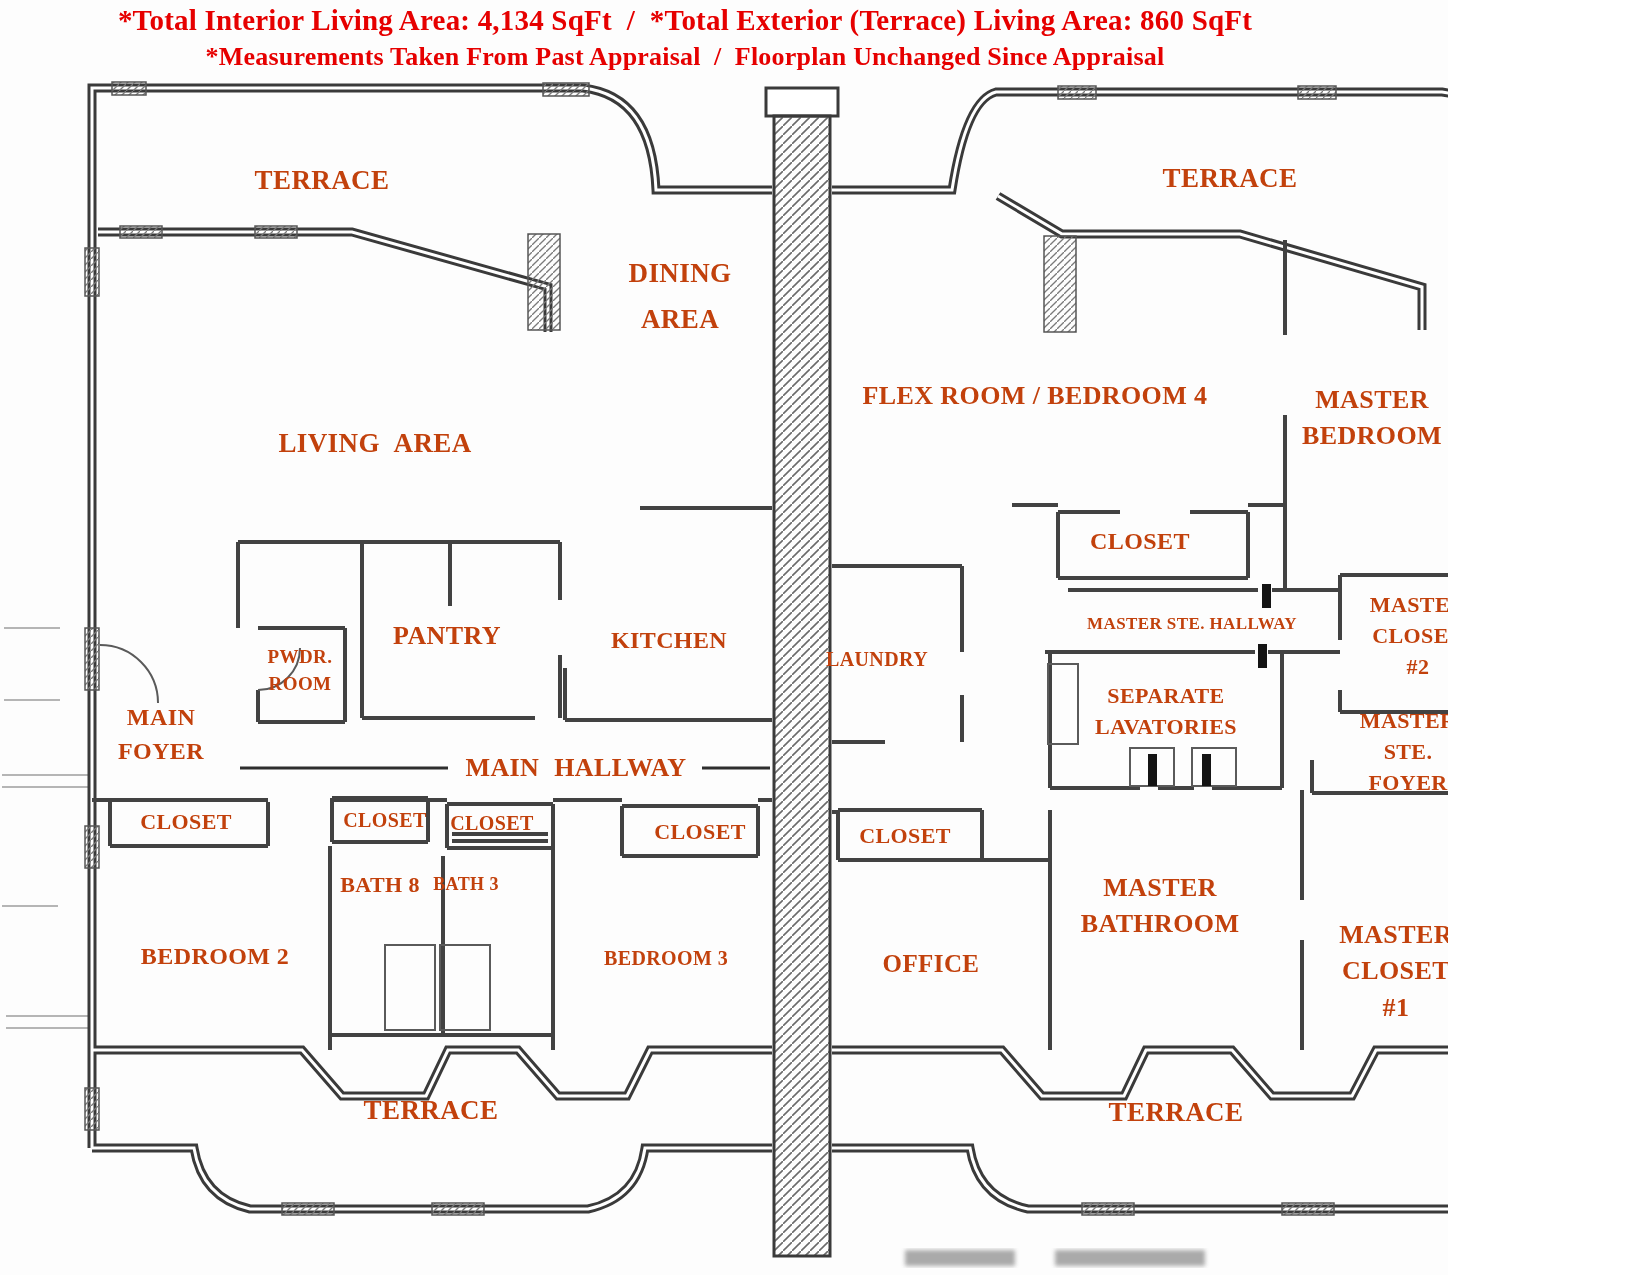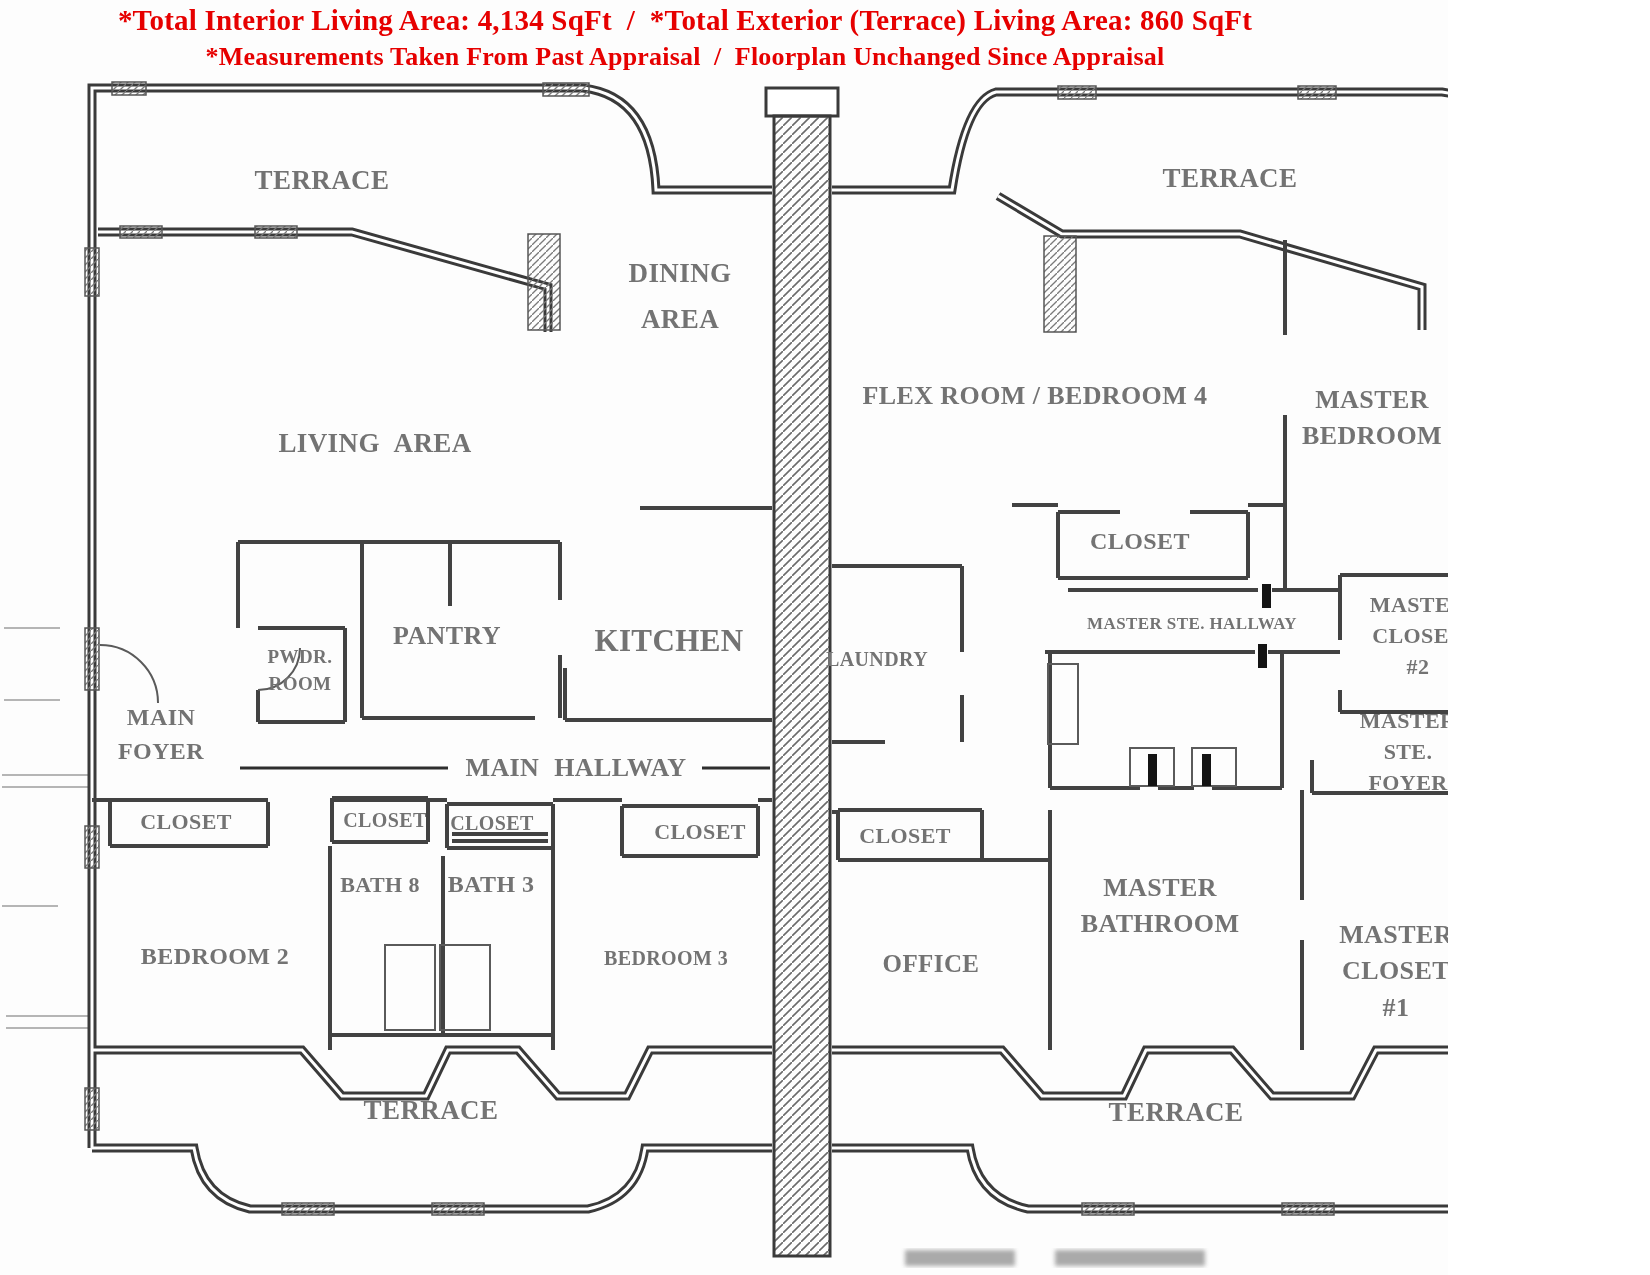--- a/index.html
+++ b/index.html
@@ -6,21 +6,21 @@
   .canvas{
     position:relative;width:1448px;height:1275px;overflow:hidden;
     background:#fdfdfd;font-family:"Liberation Serif", serif;
   }
   svg.plan{position:absolute;left:0;top:0;}
   .header{position:absolute;left:0;top:4px;width:1370px;text-align:center;color:#e60000;font-weight:bold;}
   .header .h1{font-size:29px;white-space:pre;letter-spacing:.2px;}
   .header .h2{font-size:26px;white-space:pre;margin-top:5px;letter-spacing:.2px;}
   .room-label{
     position:absolute;transform:translate(-50%,-50%);
-    font-weight:bold;color:#737373;white-space:pre-line;text-align:center;
+    font-weight:bold;color:#c2410c;white-space:pre-line;text-align:center;
     letter-spacing:.4px;line-height:1.4;z-index:5;
   }
   .w-outer-dark{fill:none;stroke:#3a3a3a;stroke-width:9;}
   .w-outer-light{fill:none;stroke:#ffffff;stroke-width:3;}
   .w-inner{fill:none;stroke:#424242;stroke-width:4;}
   .w-thin{fill:none;stroke:#5a5a5a;stroke-width:2;}
   .w-dash{fill:none;stroke:#2e2e2e;stroke-width:3;}
   .artifact{fill:none;stroke:#b5b5b5;stroke-width:2;}
 </style>
 </head>
@@ -163,40 +163,42 @@
   <div class="room-label" style="left:322px;top:181px;font-size:27px">TERRACE</div>
   <div class="room-label" style="left:1230px;top:179px;font-size:27px">TERRACE</div>
   <div class="room-label" style="left:680px;top:297px;font-size:27px;line-height:1.7">DINING
 AREA</div>
   <div class="room-label" style="left:375px;top:444px;font-size:27px;word-spacing:8px">LIVING AREA</div>
   <div class="room-label" style="left:1035px;top:396px;font-size:26px">FLEX ROOM / BEDROOM 4</div>
   <div class="room-label" style="left:1372px;top:418px;font-size:26px">MASTER
 BEDROOM</div>
   <div class="room-label" style="left:1140px;top:542px;font-size:24px">CLOSET</div>
   <div class="room-label" style="left:447px;top:636px;font-size:26px">PANTRY</div>
-  <div class="room-label" style="left:669px;top:641px;font-size:31px">KITCHEN</div>
+  <div class="room-label" style="left:669px;top:641px;font-size:24px">KITCHEN</div>
   <div class="room-label" style="left:877px;top:659px;font-size:20px">LAUNDRY</div>
   <div class="room-label" style="left:1192px;top:624px;font-size:17px">MASTER STE. HALLWAY</div>
   <div class="room-label" style="left:1418px;top:636px;font-size:22px">MASTER
 CLOSET
 #2</div>
   <div class="room-label" style="left:300px;top:671px;font-size:19px">PWDR.
 ROOM</div>
   <div class="room-label" style="left:161px;top:735px;font-size:24px">MAIN
 FOYER</div>
+  <div class="room-label" style="left:1166px;top:712px;font-size:22px">SEPARATE
+LAVATORIES</div>
   <div class="room-label" style="left:1408px;top:752px;font-size:22px">MASTER STE.
 FOYER</div>
   <div class="room-label" style="left:576px;top:768px;font-size:26px;word-spacing:8px;background:#fdfdfd;padding:0 8px">MAIN HALLWAY</div>
   <div class="room-label" style="left:186px;top:822px;font-size:22px">CLOSET</div>
   <div class="room-label" style="left:385px;top:820px;font-size:20px">CLOSET</div>
   <div class="room-label" style="left:492px;top:823px;font-size:20px">CLOSET</div>
   <div class="room-label" style="left:700px;top:832px;font-size:22px">CLOSET</div>
   <div class="room-label" style="left:905px;top:836px;font-size:22px">CLOSET</div>
   <div class="room-label" style="left:380px;top:885px;font-size:22px">BATH 8</div>
-  <div class="room-label" style="left:491px;top:885px;font-size:24px">BATH 3</div>
+  <div class="room-label" style="left:466px;top:885px;font-size:18px">BATH 3</div>
   <div class="room-label" style="left:1160px;top:906px;font-size:26px">MASTER
 BATHROOM</div>
   <div class="room-label" style="left:215px;top:957px;font-size:24px">BEDROOM 2</div>
   <div class="room-label" style="left:666px;top:958px;font-size:20px">BEDROOM 3</div>
   <div class="room-label" style="left:931px;top:963px;font-size:25px">OFFICE</div>
   <div class="room-label" style="left:1396px;top:972px;font-size:26px">MASTER
 CLOSET
 #1</div>
   <div class="room-label" style="left:431px;top:1111px;font-size:27px">TERRACE</div>
   <div class="room-label" style="left:1176px;top:1113px;font-size:27px">TERRACE</div>

